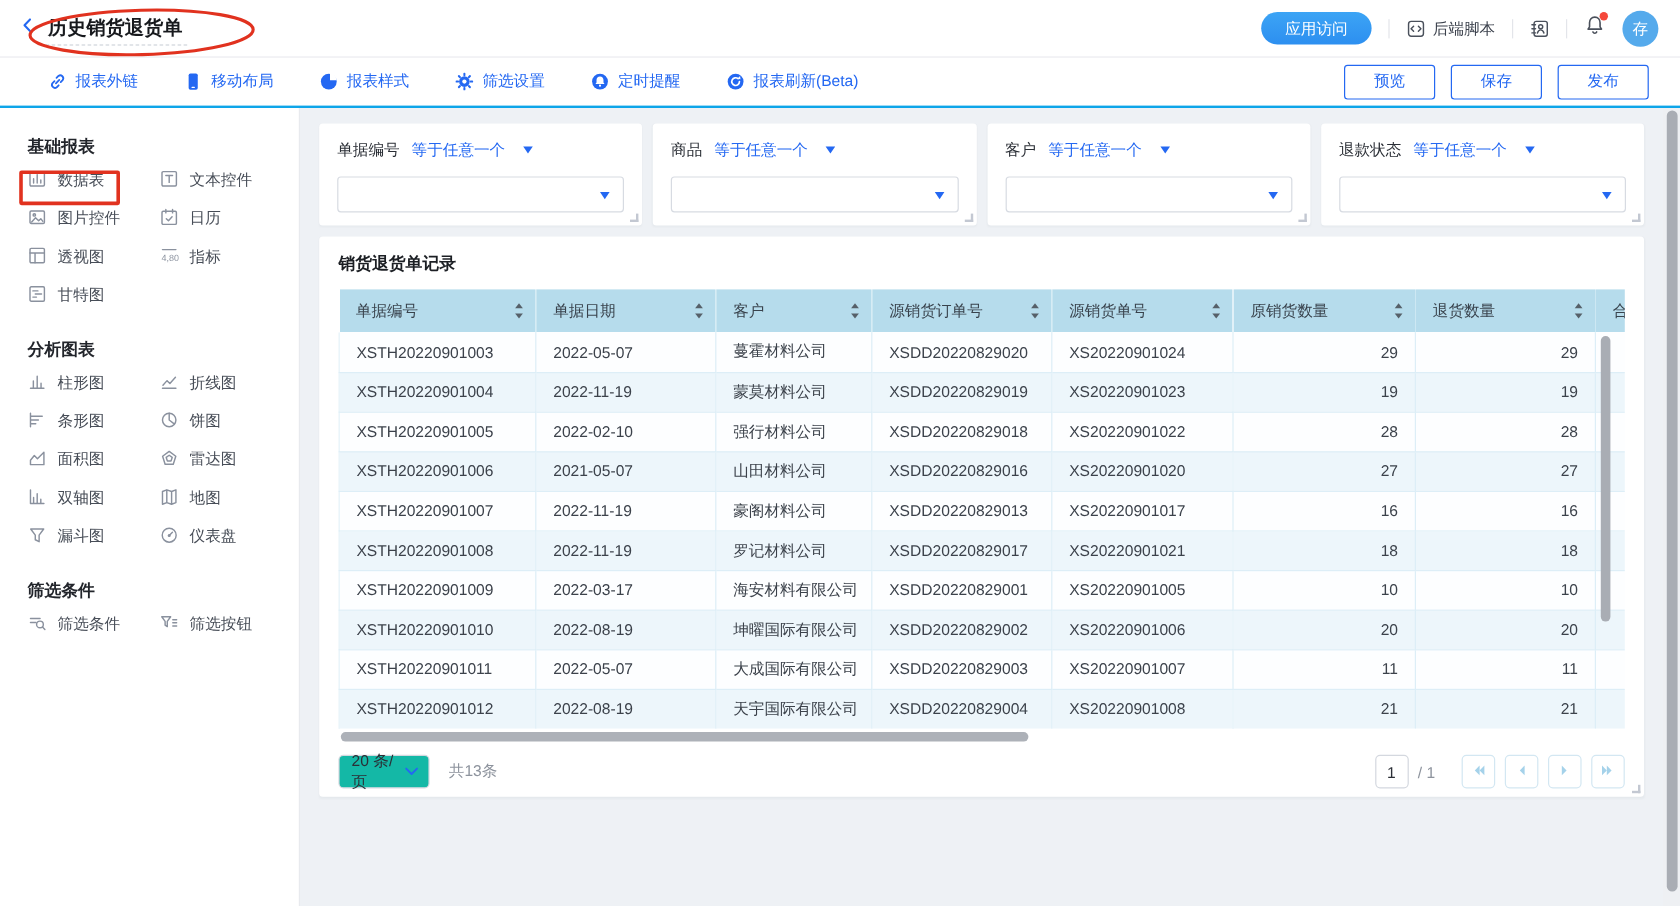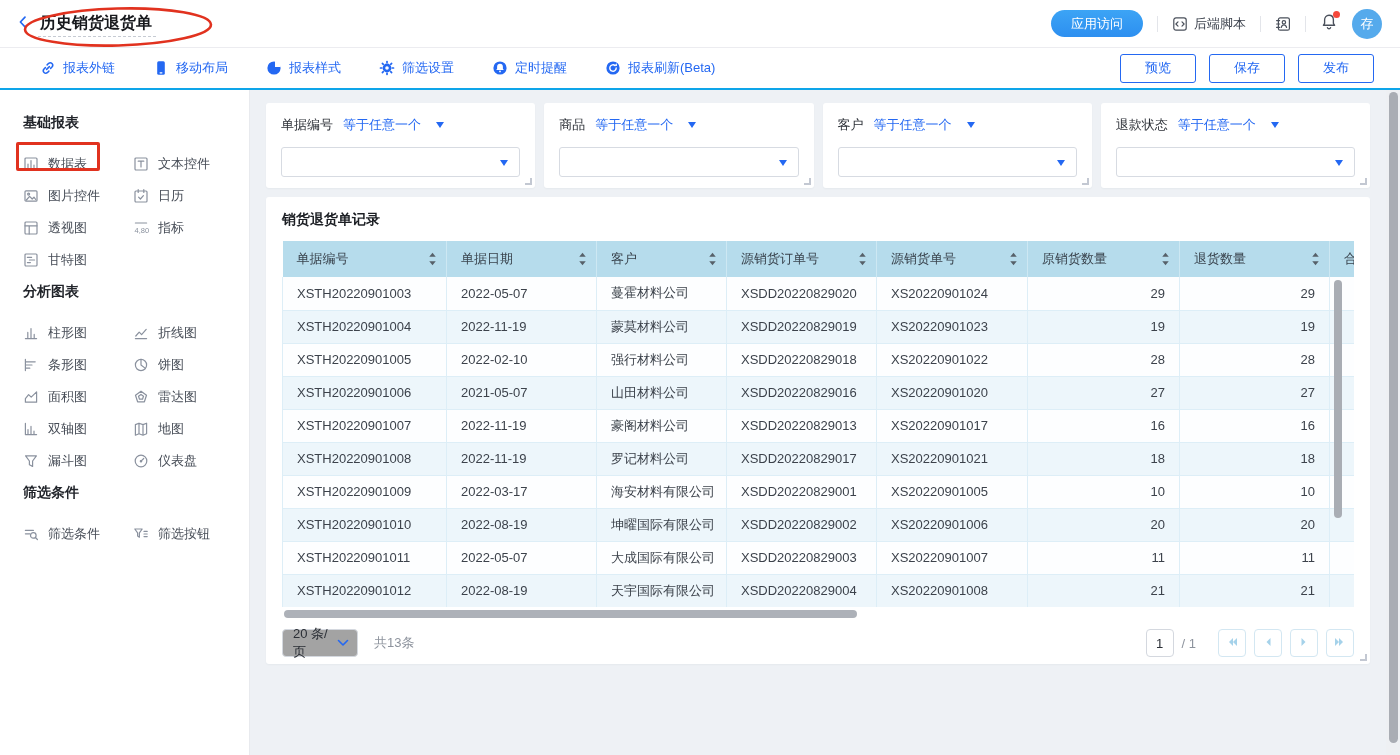--- a/index.html
+++ b/index.html
@@ -28,21 +28,21 @@
   .tb-item{display:flex;align-items:center;gap:7px;font-size:13px;color:var(--primary-blue,#2468f2);cursor:pointer;white-space:nowrap;}
   .tb-item .icn{display:inline-flex;width:16px;height:16px;}
   .tb-right{display:flex;align-items:center;gap:13px;}
   .tb-btn{width:76px;height:29px;background:#fff;border:1px solid var(--primary-blue,#2468f2);border-radius:3px;color:var(--primary-blue,#2468f2);font-size:13px;cursor:pointer;font-family:inherit;}
 
   
   .body-wrap{position:relative;height:665px;}
   .sidebar{position:absolute;left:0;top:0;bottom:0;width:250px;background:#fff;border-right:1px solid #e8eaee;padding-top:10px;overflow:hidden;}
   .sb-section h3{font-size:14px;font-weight:700;color:#22252b;margin:14px 16px 9px 23px;}
   .sb-grid{display:grid;grid-template-columns:110px 110px;padding-left:23px;}
-  .sb-item{height:32px;display:flex;align-items:flex-end;gap:8px;font-size:13px;color:#474d57;position:relative;cursor:grab;}
+  .sb-item{height:32px;display:flex;align-items:flex-start;gap:8px;font-size:13px;color:#474d57;position:relative;cursor:grab;}
   .sb-item .icn{display:inline-flex;width:17px;height:17px;color:#8a919e;flex:0 0 17px;}
   .annotation-rect{position:absolute;left:-7px;top:1px;width:84px;height:29px;border:3px solid var(--annotation-red,#e1321f);border-radius:2px;pointer-events:none;}
 
   .canvas{position:absolute;left:250px;right:14px;top:0;bottom:0;background:#eef1f5;padding:13px 16px;overflow:hidden;}
 
   
   .filters{display:flex;gap:9px;margin-bottom:9px;}
   .f-card{flex:1;background:#fff;border-radius:3px;height:85px;padding:13px 15px 0;position:relative;box-shadow:0 1px 2px rgba(31,45,61,.04);}
   .f-head{display:flex;align-items:center;gap:10px;font-size:13px;color:#2b2f36;}
   .f-cond{color:var(--primary-blue,#2468f2);display:inline-flex;align-items:center;gap:15px;cursor:pointer;}
@@ -63,21 +63,21 @@
   tbody td:first-child{border-left:1px solid #ddeef7;}
   tr.alt td{background:var(--row-alt-bg,#edf6fb);}
   td.num{text-align:right;}
   .v-thumb{position:absolute;right:12px;top:39px;width:8px;height:238px;border-radius:4px;background:#a9adb4;cursor:pointer;}
   .h-scroll{height:8px;margin-top:3px;position:relative;}
   .h-thumb{position:absolute;left:2px;top:0;width:573px;height:8px;border-radius:4px;background:#adb1b8;cursor:pointer;}
 
   
   .pager{display:flex;justify-content:space-between;align-items:center;margin-top:11px;}
   .pager-left,.pager-right{display:flex;align-items:center;}
-  .size-box{width:76px;height:28px;border:1px solid #d4d8df;border-radius:4px;display:flex;align-items:center;justify-content:space-between;padding:0 8px 0 10px;font-size:13px;color:#2b2f36;cursor:pointer;background:#a3a3a3;}
+  .size-box{width:76px;height:28px;border:1px solid #d4d8df;border-radius:4px;display:flex;align-items:center;justify-content:space-between;padding:0 8px 0 10px;font-size:13px;color:#2b2f36;cursor:pointer;background:#14b8a6;}
   .size-box .chev{display:inline-flex;color:var(--primary-blue,#2468f2);}
   .total-lbl{font-size:13px;color:#8d939d;margin-left:16px;}
   .page-box{min-width:28px;height:28px;border:1px solid #d4d8df;border-radius:4px;display:flex;align-items:center;justify-content:center;font-size:13px;color:#2b2f36;background:#fff;cursor:text;padding:0 6px;}
   .page-of{color:#8d939d;font-size:13px;margin:0 14px 0 8px;}
   .nav-btn{width:28px;height:28px;border:1px solid #d3e7f2;border-radius:4px;background:#fff;display:flex;align-items:center;justify-content:center;margin-left:8px;color:#a5d2ea;cursor:pointer;padding:0;}
 
   
   .page-scrollbar{position:absolute;right:0;top:0;bottom:0;width:14px;background:#eef0f3;}
   .page-thumb{position:absolute;left:3px;top:2px;bottom:12px;width:9px;border-radius:5px;background:#a9adb4;cursor:pointer;}
 </style>

